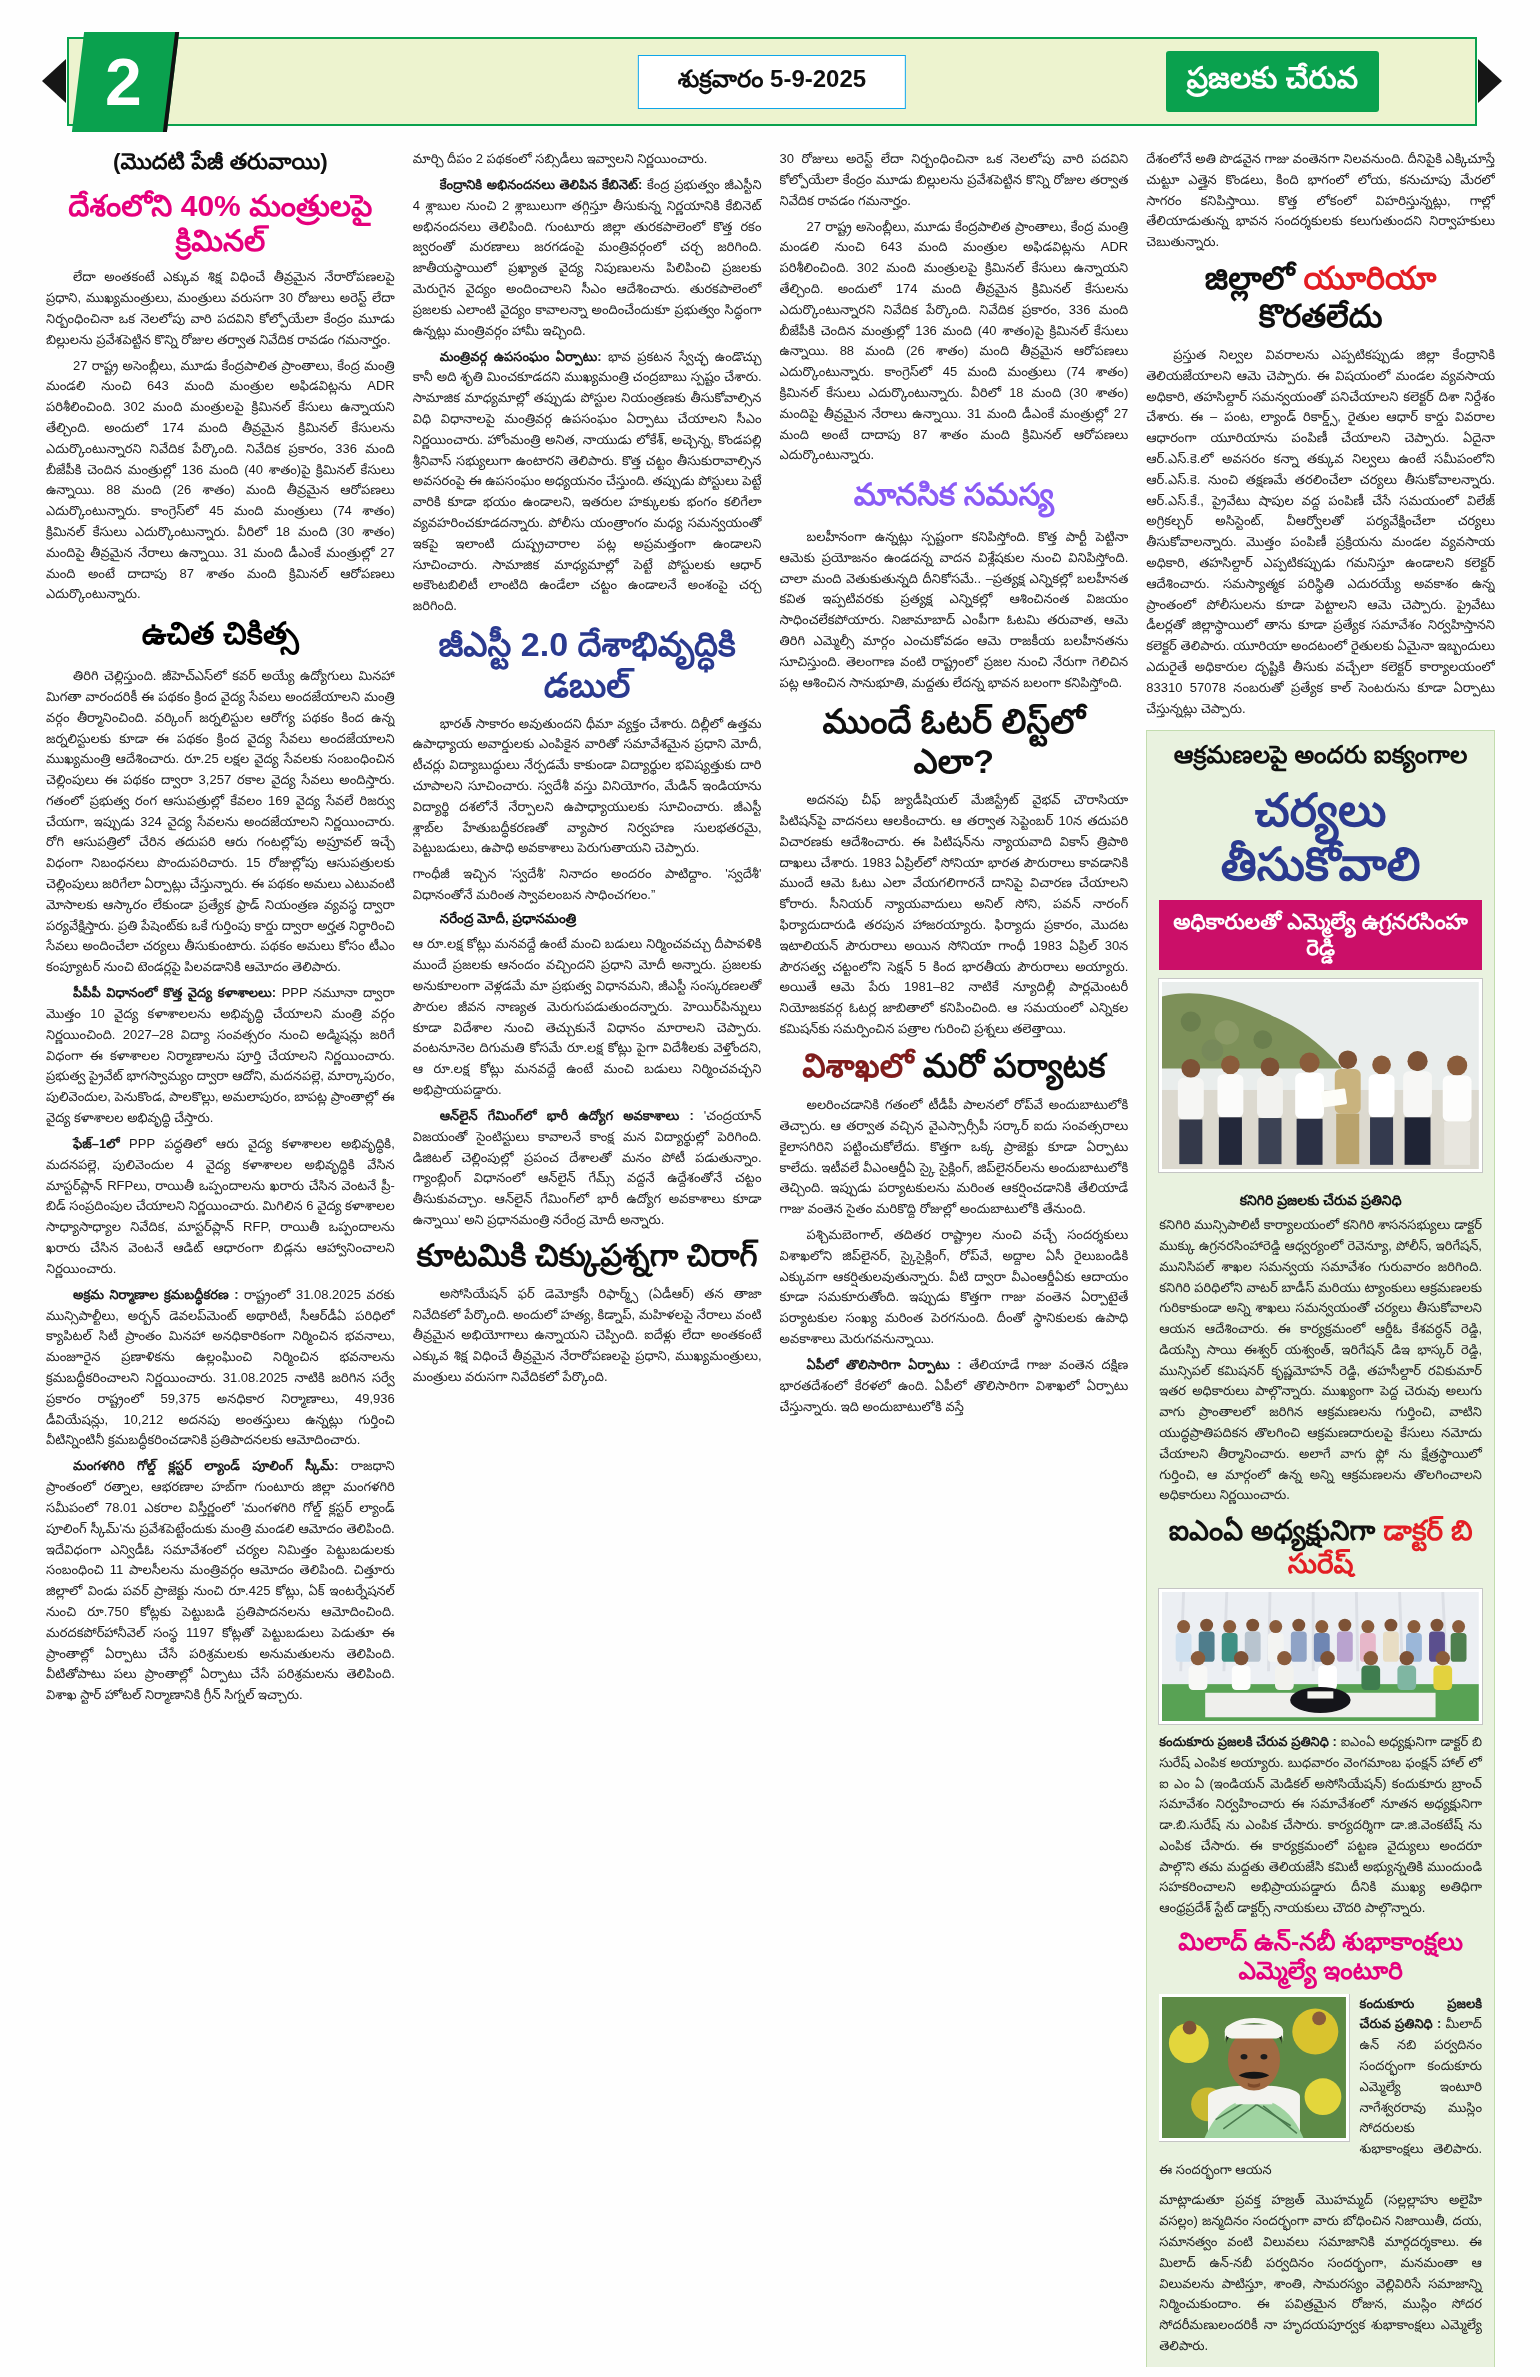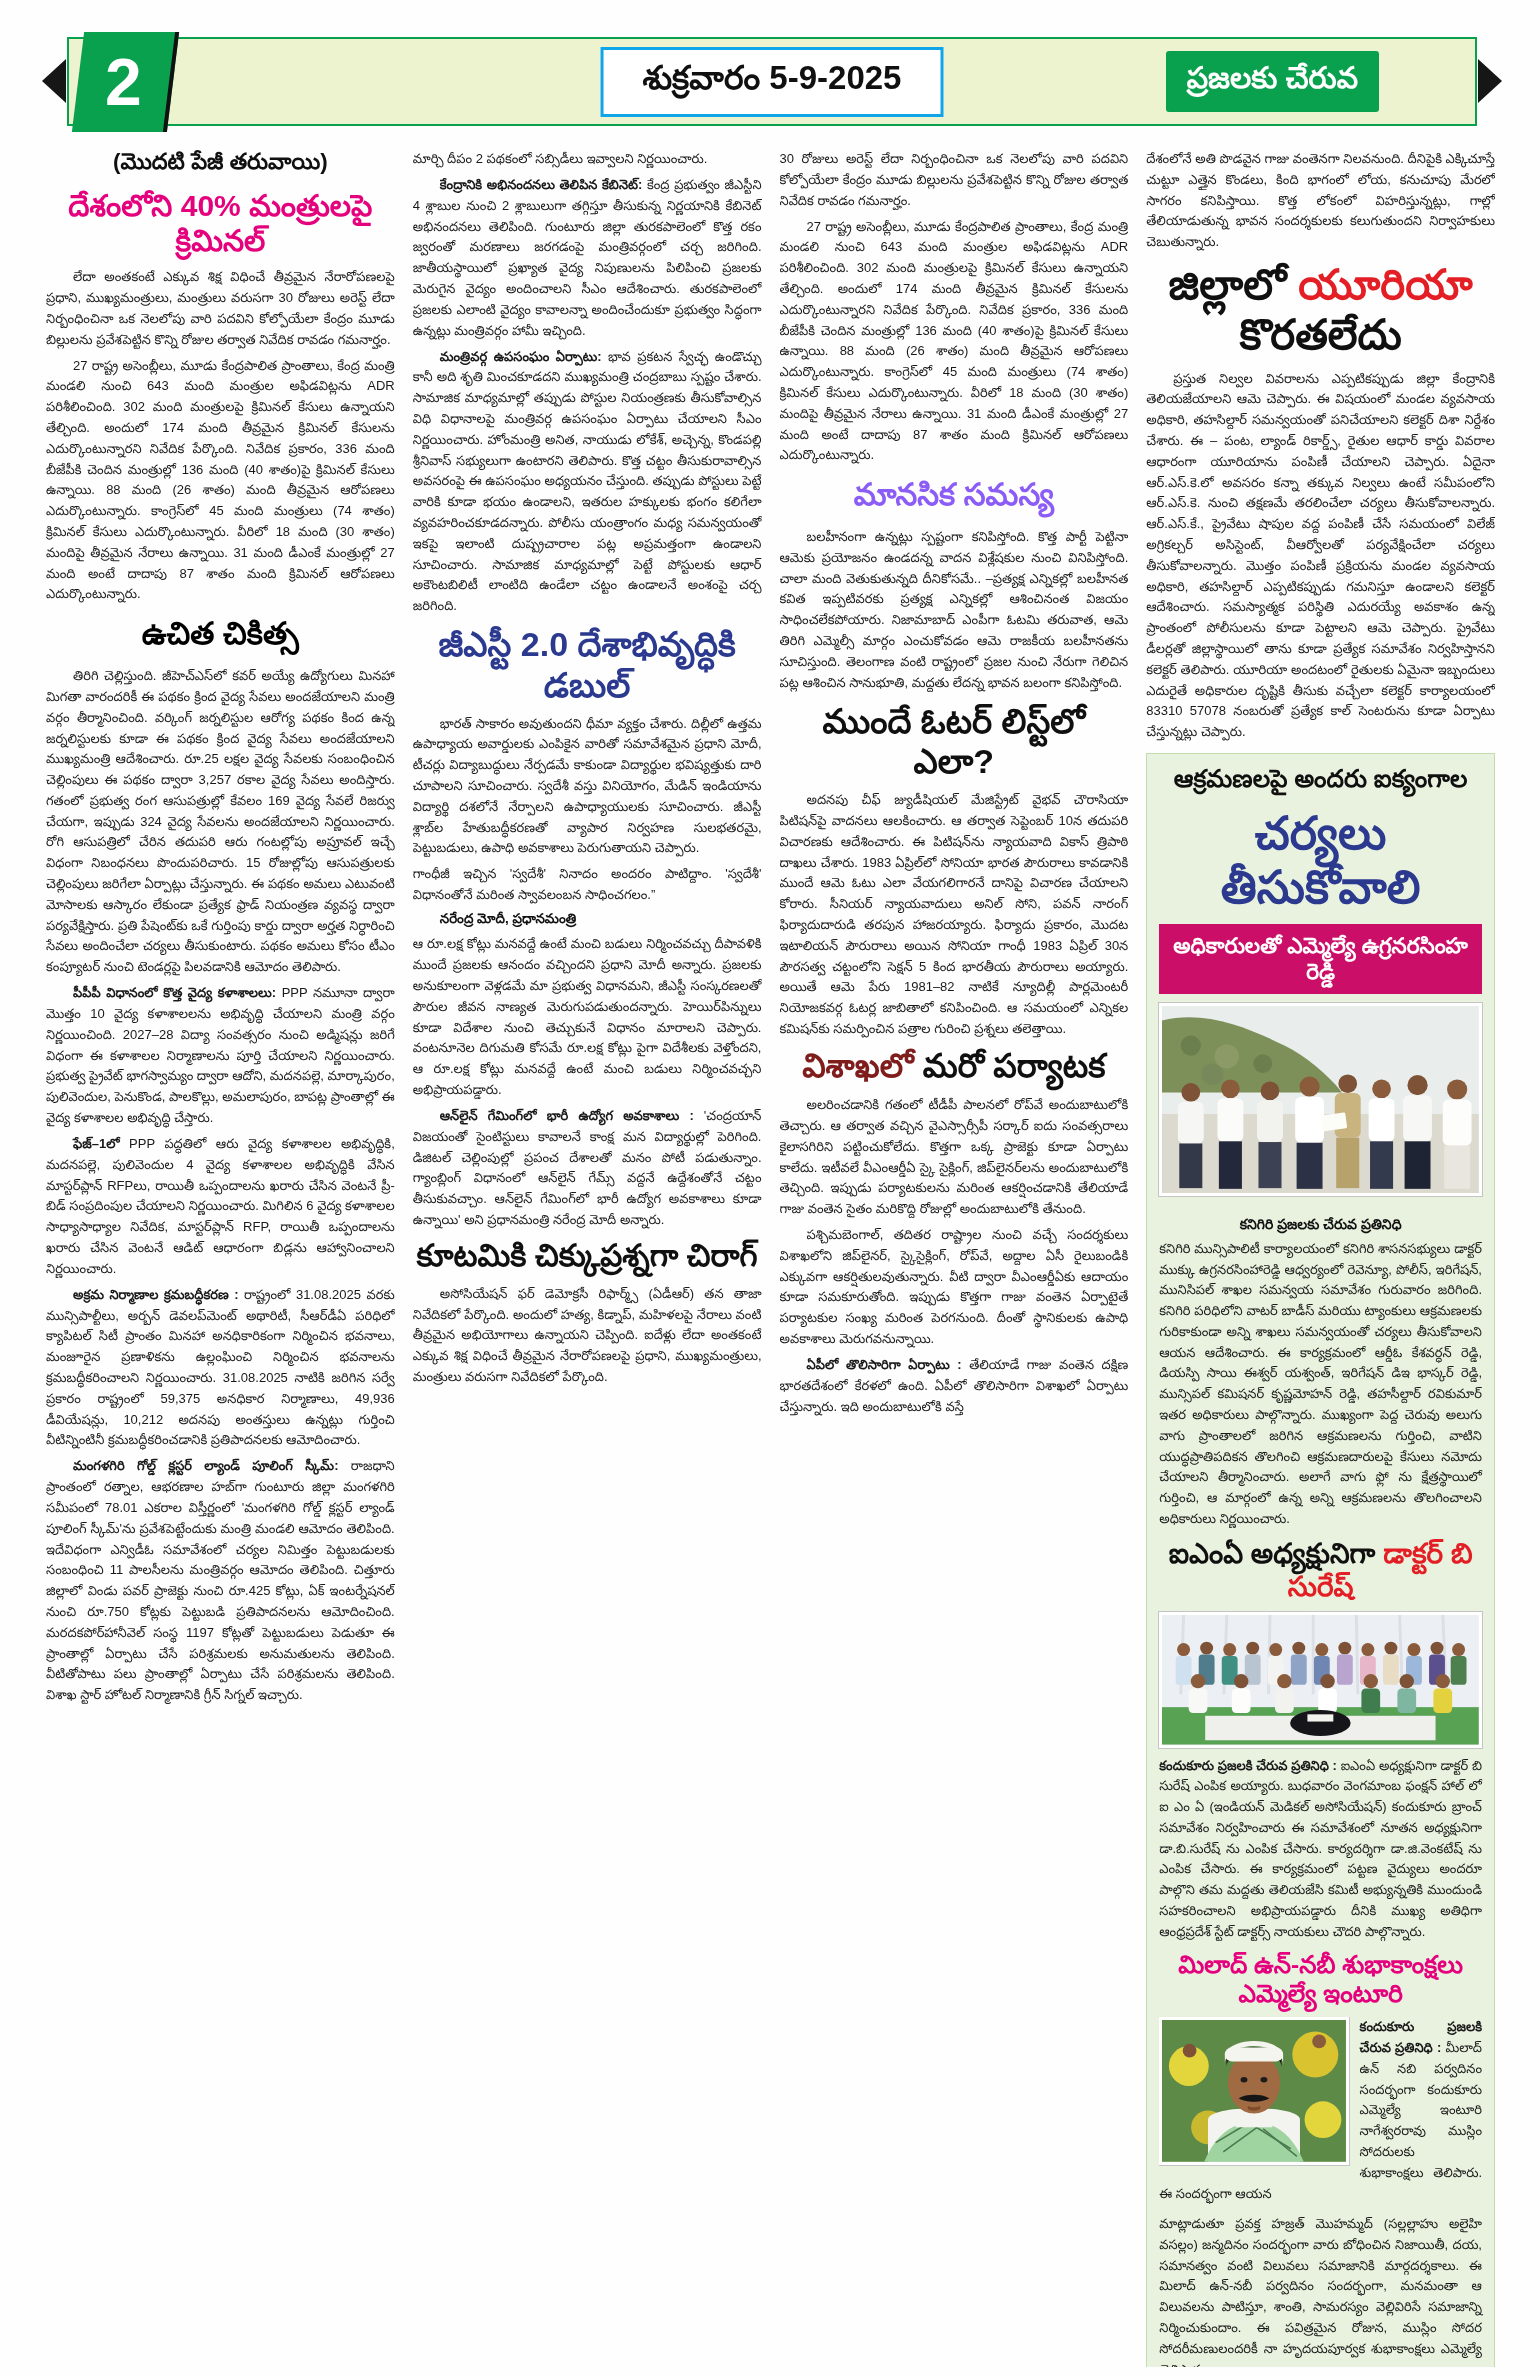--- a/index.html
+++ b/index.html
@@ -10,22 +10,22 @@
           background:#edf3cf;border:2.2px solid #0aa14e;}
   .ribbon:before,.ribbon:after{content:"";position:absolute;top:50%;margin-top:-22.4px;
           width:0;height:0;border-top:22.4px solid transparent;border-bottom:22.4px solid transparent;}
   .ribbon:before{left:-27px;border-right:24.6px solid #161616;}
   .ribbon:after{right:-27px;border-left:24.6px solid #161616;}
   .pagenum{position:absolute;left:9px;top:-7.5px;width:91px;height:100px;background:#0aa14e;
           transform:skewX(-7deg);display:flex;align-items:center;justify-content:center;
           border-right:4.5px solid #111;}
   .pagenum span{color:#fff;font-size:66px;font-weight:bold;transform:skewX(7deg);}
   .datebox{position:absolute;left:50%;top:50%;transform:translate(-50%,-50%);
-          background:#fff;border:3px solid #0ea5e9;padding:9px 39px;
-          font-size:33px;font-weight:bold;color:#101010;white-space:nowrap;}
+          background:#fff;border:1px solid #0ea5e9;padding:9px 39px;
+          font-size:24px;font-weight:bold;color:#101010;white-space:nowrap;}
   .masthead{position:absolute;right:96px;top:50%;transform:translateY(-50%);
           background:#0aa14e;color:#fff;font-weight:bold;font-size:30px;
           padding:10.4px 21px;border-radius:3px;white-space:nowrap;}
   
   .columns{position:absolute;left:46px;top:149px;width:1449px;height:2218px;
            display:flex;gap:18px;}
   .col{flex:1 1 0;overflow:hidden;min-width:0;}
   .para{font-size:13px;line-height:1.6;text-align:justify;margin:0 0 5.2px 0;
         text-indent:27px;color:#191919;}
   .para.noindent{text-indent:0;}
@@ -89,21 +89,21 @@
         <p class="para">బలహీనంగా ఉన్నట్లు స్పష్టంగా కనిపిస్తోంది. కొత్త పార్టీ పెట్టినా ఆమెకు ప్రయోజనం ఉండదన్న వాదన విశ్లేషకుల నుంచి వినిపిస్తోంది. చాలా మంది వెతుకుతున్నది దీనికోసమే.. –ప్రత్యక్ష ఎన్నికల్లో బలహీనత కవిత ఇప్పటివరకు ప్రత్యక్ష ఎన్నికల్లో ఆశించినంత విజయం సాధించలేకపోయారు. నిజామాబాద్ ఎంపీగా ఓటమి తరువాత, ఆమె తిరిగి ఎమ్మెల్సీ మార్గం ఎంచుకోవడం ఆమె రాజకీయ బలహీనతను సూచిస్తుంది. తెలంగాణ వంటి రాష్ట్రంలో ప్రజల నుంచి నేరుగా గెలిచిన పట్ల ఆశించిన సానుభూతి, మద్దతు లేదన్న భావన బలంగా కనిపిస్తోంది.</p>
         <div class="headline" style="font-size: 34px; color: rgb(16, 16, 16);">ముందే ఓటర్ లిస్ట్‌లో ఎలా?</div>
         <p class="para">అదనపు చీఫ్ జ్యుడీషియల్ మేజిస్ట్రేట్ వైభవ్ చౌరాసియా పిటిషన్‌పై వాదనలు ఆలకించారు. ఆ తర్వాత సెప్టెంబర్ 10న తదుపరి విచారణకు ఆదేశించారు. ఈ పిటిషన్‌ను న్యాయవాది వికాస్ త్రిపాఠి దాఖలు చేశారు. 1983 ఏప్రిల్‌లో సోనియా భారత పౌరురాలు కావడానికి ముందే ఆమె ఓటు ఎలా వేయగలిగారనే దానిపై విచారణ చేయాలని కోరారు. సీనియర్ న్యాయవాదులు అనిల్ సోని, పవన్ నారంగ్ ఫిర్యాదుదారుడి తరపున హాజరయ్యారు. ఫిర్యాదు ప్రకారం, మొదట ఇటాలియన్ పౌరురాలు అయిన సోనియా గాంధీ 1983 ఏప్రిల్ 30న పౌరసత్వ చట్టంలోని సెక్షన్ 5 కింద భారతీయ పౌరురాలు అయ్యారు. అయితే ఆమె పేరు 1981–82 నాటికే న్యూదిల్లీ పార్లమెంటరీ నియోజకవర్గ ఓటర్ల జాబితాలో కనిపించింది. ఆ సమయంలో ఎన్నికల కమిషన్‌కు సమర్పించిన పత్రాల గురించి ప్రశ్నలు తలెత్తాయి.</p>
         <div class="headline" style="font-size: 33px; color: rgb(16, 16, 16);"><span style="color: #7f1d1d;">విశాఖలో </span><span style="color: rgb(16, 16, 16);">మరో పర్యాటక</span></div>
         <p class="para">అలరించడానికి గతంలో టీడీపీ పాలనలో రోప్‌వే అందుబాటులోకి తెచ్చారు. ఆ తర్వాత వచ్చిన వైఎస్సార్సీపీ సర్కార్ ఐదు సంవత్సరాలు కైలాసగిరిని పట్టించుకోలేదు. కొత్తగా ఒక్క ప్రాజెక్టు కూడా ఏర్పాటు కాలేదు. ఇటీవలే వీఎంఆర్డీఏ స్కై సైక్లింగ్, జిప్‌లైనర్‌లను అందుబాటులోకి తెచ్చింది. ఇప్పుడు పర్యాటకులను మరింత ఆకర్షించడానికి తేలియాడే గాజు వంతెన సైతం మరికొద్ది రోజుల్లో అందుబాటులోకి తేనుంది.</p>
         <p class="para">పశ్చిమబెంగాల్, తదితర రాష్ట్రాల నుంచి వచ్చే సందర్శకులు విశాఖలోని జిప్‌లైనర్, స్కైసైక్లింగ్, రోప్‌వే, అద్దాల ఏసీ రైలుబండికి ఎక్కువగా ఆకర్షితులవుతున్నారు. వీటి ద్వారా వీఎంఆర్డీఏకు ఆదాయం కూడా సమకూరుతోంది. ఇప్పుడు కొత్తగా గాజు వంతెన ఏర్పాటైతే పర్యాటకుల సంఖ్య మరింత పెరగనుంది. దీంతో స్థానికులకు ఉపాధి అవకాశాలు మెరుగవనున్నాయి.</p>
         <p class="para"><span class="lead">ఏపీలో తొలిసారిగా ఏర్పాటు : </span>తేలియాడే గాజు వంతెన దక్షిణ భారతదేశంలో కేరళలో ఉంది. ఏపీలో తొలిసారిగా విశాఖలో ఏర్పాటు చేస్తున్నారు. ఇది అందుబాటులోకి వస్తే</p>
       </div>
       <div class="col">
         <p class="para noindent">దేశంలోనే అతి పొడవైన గాజు వంతెనగా నిలవనుంది. దీనిపైకి ఎక్కిచూస్తే చుట్టూ ఎత్తైన కొండలు, కింది భాగంలో లోయ, కనుచూపు మేరలో సాగరం కనిపిస్తాయి. కొత్త లోకంలో విహరిస్తున్నట్లు, గాల్లో తేలియాడుతున్న భావన సందర్శకులకు కలుగుతుందని నిర్వాహకులు చెబుతున్నారు.</p>
-        <div class="headline" style="font-size: 42px; color: rgb(16, 16, 16);"><span style="color: rgb(16, 16, 16);">జిల్లాలో </span><span style="color: rgb(227, 30, 36);">యూరియా</span><span style="color: rgb(16, 16, 16);"> కొరతలేదు</span></div>
+        <div class="headline" style="font-size: 32px; color: rgb(16, 16, 16);"><span style="color: rgb(16, 16, 16);">జిల్లాలో </span><span style="color: rgb(227, 30, 36);">యూరియా</span><span style="color: rgb(16, 16, 16);"> కొరతలేదు</span></div>
         <p class="para">ప్రస్తుత నిల్వల వివరాలను ఎప్పటికప్పుడు జిల్లా కేంద్రానికి తెలియజేయాలని ఆమె చెప్పారు. ఈ విషయంలో మండల వ్యవసాయ అధికారి, తహసిల్దార్ సమన్వయంతో పనిచేయాలని కలెక్టర్ దిశా నిర్దేశం చేశారు. ఈ – పంట, ల్యాండ్ రికార్డ్స్, రైతుల ఆధార్ కార్డు వివరాల ఆధారంగా యూరియాను పంపిణీ చేయాలని చెప్పారు. ఏదైనా ఆర్.ఎస్.కె.లో అవసరం కన్నా తక్కువ నిల్వలు ఉంటే సమీపంలోని ఆర్.ఎస్.కె. నుంచి తక్షణమే తరలించేలా చర్యలు తీసుకోవాలన్నారు. ఆర్.ఎస్.కే., ప్రైవేటు షాపుల వద్ద పంపిణీ చేసే సమయంలో విలేజ్ అగ్రికల్చర్ అసిస్టెంట్, వీఆర్వోలతో పర్యవేక్షించేలా చర్యలు తీసుకోవాలన్నారు. మొత్తం పంపిణీ ప్రక్రియను మండల వ్యవసాయ అధికారి, తహసిల్దార్ ఎప్పటికప్పుడు గమనిస్తూ ఉండాలని కలెక్టర్ ఆదేశించారు. సమస్యాత్మక పరిస్థితి ఎదురయ్యే అవకాశం ఉన్న ప్రాంతంలో పోలీసులను కూడా పెట్టాలని ఆమె చెప్పారు. ప్రైవేటు డీలర్లతో జిల్లాస్థాయిలో తాను కూడా ప్రత్యేక సమావేశం నిర్వహిస్తానని కలెక్టర్ తెలిపారు. యూరియా అందటంలో రైతులకు ఏమైనా ఇబ్బందులు ఎదురైతే అధికారుల దృష్టికి తీసుకు వచ్చేలా కలెక్టర్ కార్యాలయంలో 83310 57078 నంబరుతో ప్రత్యేక కాల్ సెంటరును కూడా ఏర్పాటు చేస్తున్నట్లు చెప్పారు.</p>
         <section class="panel">
           <div class="kicker" style="font-size: 24.6px;">ఆక్రమణలపై అందరు ఐక్యంగాల</div>
           <div class="headline" style="font-size: 46px; color: rgb(43, 58, 143);">చర్యలు తీసుకోవాలి</div>
           <div class="strip">అధికారులతో ఎమ్మెల్యే ఉగ్రనరసింహ రెడ్డి</div>
           <div class="photo">
     <svg viewBox="0 0 440 260" xmlns="http://www.w3.org/2000/svg">
       <rect width="440" height="260" fill="#e9edec"></rect>
       <rect y="150" width="440" height="110" fill="#dcd9cf"></rect>
       <path d="M0,120 L0,20 C60,5 120,30 170,55 C200,70 230,95 250,120 Z" fill="#7d9059"></path>

